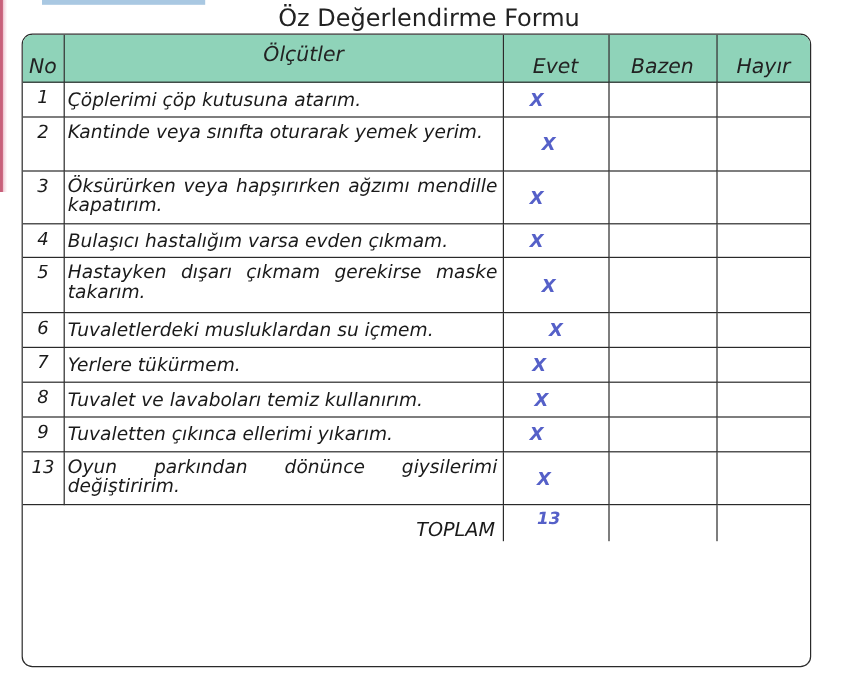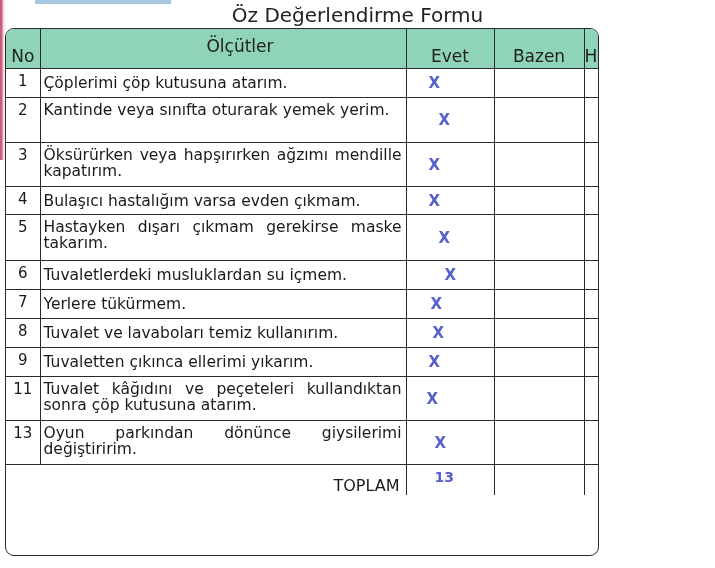--- a/index.html
+++ b/index.html
@@ -12,22 +12,22 @@
       background: linear-gradient(to right, #c8607a 0px, #c8607a 2px, #f3d3dc 3px, #ffffff 6px);
     }
     .top-tab {
       position: absolute; left: 35px; top: 0; width: 136px; height: 4px; background: #a9c8e2;
     }
     .form-title {
       position: absolute; left: 0; width: 715px; top: 3px; text-align: center;
       font-size: 20px; color: #222;
     }
     .sheet {
-      position: absolute; left: 5px; top: 28px; width: 594px; height: 528px;
-      border: 1.5px solid #2a2a2a; border-radius: 9px; overflow: hidden; box-sizing: border-box;
+      position: absolute; left: 18px; top: 28px; width: 658px; height: 528px;
+      border: 1.5px solid #2a2a2a; border-radius: 9px; overflow: hidden; box-sizing: border-box; font-style: italic;
     }
     table { border-collapse: collapse; width: 100%; table-layout: fixed; }
     th, td { border: 1px solid #2a2a2a; padding: 0; }
     tr > :first-child { border-left: none; }
     tr > :last-child { border-right: none; margin-top: 26px; }
     thead tr th { border-top: none; }
     thead th {
       background: #8fd3b9; height: 33px; font-weight: normal; font-size: 17px; color: #222;
       vertical-align: bottom; padding-bottom: 2px;
     }
@@ -127,27 +127,20 @@
     <td class="mark"></td>
   </tr>
         <tr style="height: 29px;">
     <td class="no">9</td>
     <td class="text single">Tuvaletten çıkınca ellerimi yıkarım.</td>
     <td class="mark" style="padding-left: 22px;"><span>X</span></td>
     <td class="mark"></td>
     <td class="mark"></td>
   </tr>
         <tr style="height: 44px;">
-    <td class="no">11</td>
-    <td class="text">Tuvalet kâğıdını ve peçeteleri kullandıktan sonra çöp kutusuna atarım.</td>
-    <td class="mark" style="padding-left: 20px;"><span>X</span></td>
-    <td class="mark"></td>
-    <td class="mark"></td>
-  </tr>
-        <tr style="height: 44px;">
     <td class="no">13</td>
     <td class="text">Oyun parkından dönünce giysilerimi değiştiririm.</td>
     <td class="mark" style="padding-left: 28px;"><span>X</span></td>
     <td class="mark"></td>
     <td class="mark"></td>
   </tr>
         <tr class="total">
   <td colspan="2" class="total-label">TOPLAM</td>
   <td class="total-value">13</td>
   <td></td>

